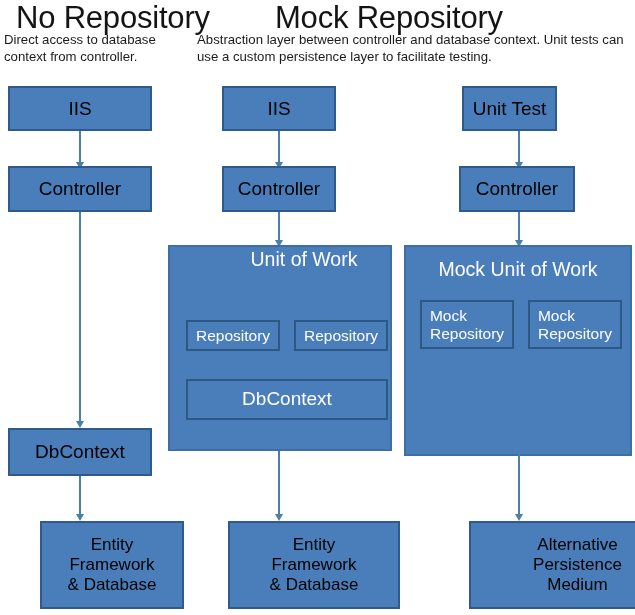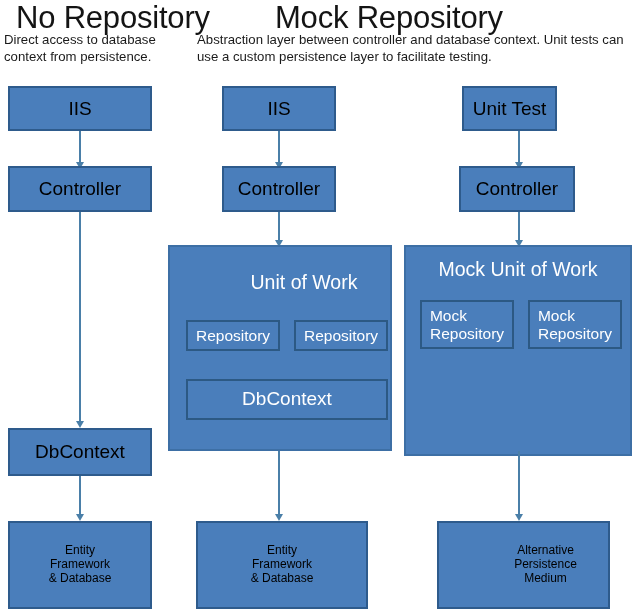--- a/index.html
+++ b/index.html
@@ -44,21 +44,21 @@
     border: 2px solid #2e5b8c;
     color: #000000;
     display: flex;
     align-items: center;
     justify-content: center;
     text-align: center;
     font-size: 19px;
     line-height: 1.14;
     font-weight: normal;
   }
-  .box.multi { font-size: 12px; line-height: 1.16; }
+  .box.multi { font-size: 17px; line-height: 1.16; margin-left: 32px; }
 
   
   .container-box {
     position: absolute;
     box-sizing: border-box;
     background: #4a7ebb;
     border: 2px solid #3d6fa5;
     display: block;
   }
   .container-title {
@@ -113,21 +113,21 @@
     border-top: 7px solid #4a7fa8;
   }
 </style>
 </head>
 <body>
 
 <div id="canvas">
 
   <div class="col-title" style="left:16px; top:2px;">No Repository</div>
 
-  <div class="col-sub" style="left:4px; top:32px; width:186px;">Direct access to database context from persistence.</div>
+  <div class="col-sub" style="left:4px; top:32px; width:186px;">Direct access to database context from controller.</div>
 
   <div class="col-title" style="left:275px; top:2px;">Mock Repository</div>
 
   <div class="col-sub" style="left:197px; top:32px; width:438px;">Abstraction layer between controller and database context. Unit tests can use a custom persistence layer to facilitate testing.</div>
 
   <div class="box" style="left:8px; top:86px; width:144px; height:45px;">IIS</div>
 
   <div class="arrow" style="left:72px; top:131px; width:16px; height:38px;">
     <div class="shaft" style="height:31px;"></div>
     <div class="head"></div>
@@ -159,21 +159,21 @@
   </div>
 
   <div class="box" style="left:222px; top:166px; width:114px; height:46px;">Controller</div>
 
   <div class="arrow" style="left:271px; top:212px; width:16px; height:35px;">
     <div class="shaft" style="height:28px;"></div>
     <div class="head"></div>
   </div>
 
   <div class="container-box" style="left:168px; top:245px; width:224px; height:206px;">
-    <div class="container-title" style="top:24px;padding-left:48px;">Unit of Work</div>
+    <div class="container-title" style="top:1px;padding-left:48px;">Unit of Work</div>
 
     <div class="inner-box rep" style="left:16px; top:73px; width:94px; height:31px;">Repository</div>
 
     <div class="inner-box rep" style="left:124px; top:73px; width:94px; height:31px;">Repository</div>
 
     <div class="inner-box dbctx" style="left:16px; top:132px; width:202px; height:41px;">DbContext</div>
   </div>
 
   <div class="arrow" style="left:271px; top:451px; width:16px; height:70px;">
     <div class="shaft" style="height:63px;"></div>

